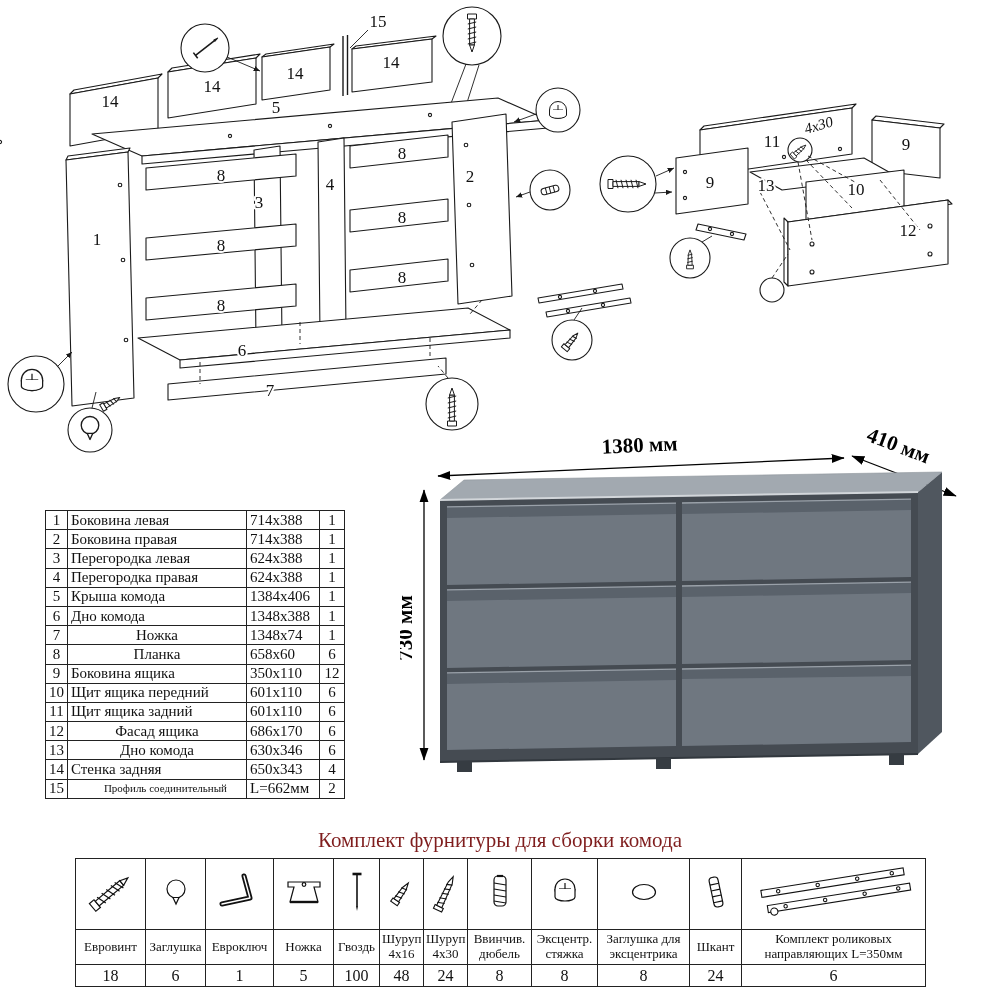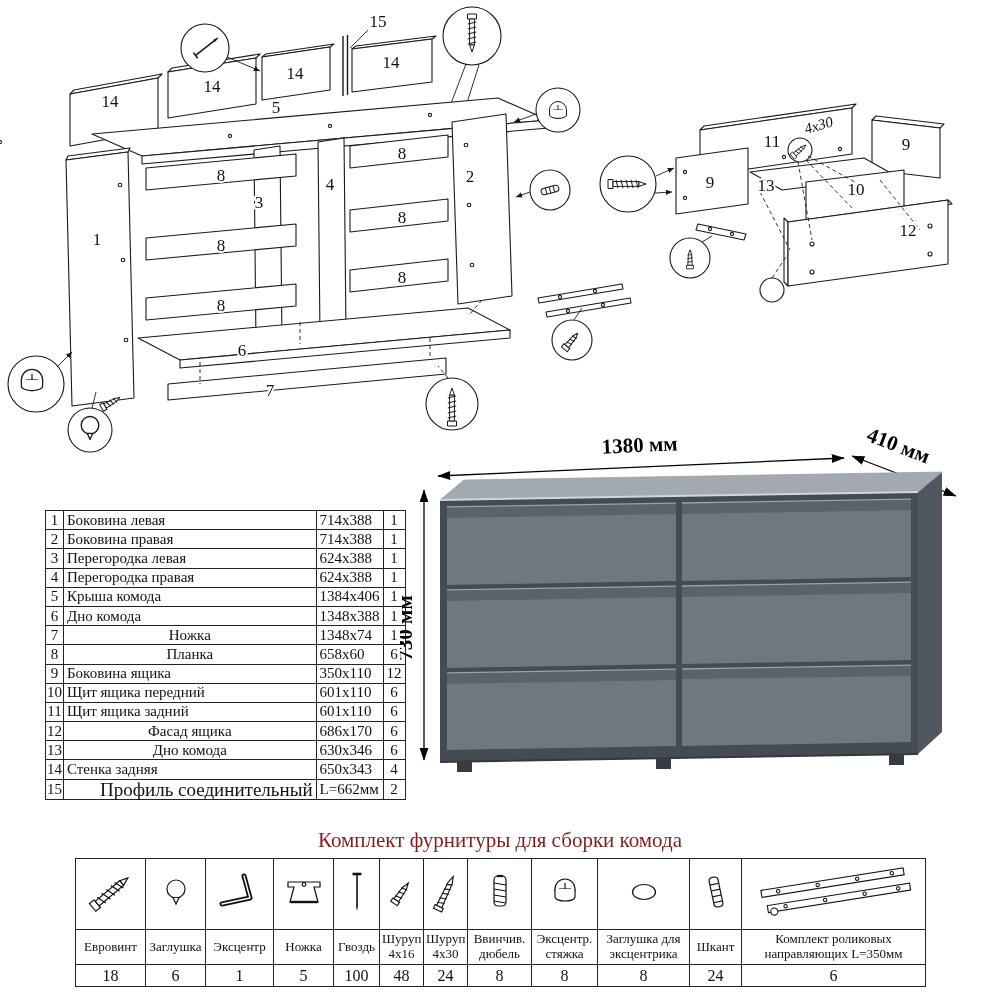--- a/index.html
+++ b/index.html
@@ -10,21 +10,21 @@
   .lbl-i{font-size:15px;font-style:italic;fill:#111;paint-order:stroke;stroke:#fff;stroke-width:3px;}
   .dim-text{font-size:21px;font-weight:bold;fill:#000;}
   
   .parts{position:absolute;left:45px;top:510px;width:300px;border-collapse:collapse;font-size:15px;}
   .parts td{border:1px solid #222;height:18.2px;line-height:1.0;padding:0 3px;white-space:nowrap;}
   .parts td.c{text-align:center;padding:0 1px;}
   .parts td.num{width:26px;}
   .parts td.nm{width:168px;}
   .parts td.sz{width:76px;text-align:left;}
   .parts td.qt{width:24px;text-align:center;}
-  .parts td.small{font-size:19px;padding-left:36px;}
+  .parts td.small{font-size:11px;padding-left:36px;}
   
   .hw-title{position:absolute;left:75px;top:828px;width:850px;text-align:center;font-size:21px;color:#7f1d1d;}
   .hw{position:absolute;left:75px;top:858px;width:850px;border-collapse:collapse;table-layout:fixed;}
   .hw td{border:1px solid #222;text-align:center;vertical-align:middle;padding:0 2px;overflow:hidden;}
   .hw tr.icons td{height:70px;}
   .hw tr.names td{height:34px;font-size:13px;line-height:1.12;}
   .hw tr.qtys td{height:21px;font-size:16px;}
 </style>
 </head>
 <body>
@@ -618,21 +618,21 @@
                 <circle cx="-10" cy="6.5" r="1.7"></circle>
                 <circle cx="30" cy="6.5" r="1.7"></circle>
                 <circle cx="64" cy="6.5" r="1.7"></circle>
             <circle cx="-62" cy="10" r="3.6"></circle>
           </g>
             </svg></td>
       </tr>
       <tr class="names">
         <td>Евровинт</td>
         <td>Заглушка</td>
-        <td>Эксцентр</td>
+        <td>Евроключ</td>
         <td>Ножка</td>
         <td>Гвоздь</td>
         <td>Шуруп 4х16</td>
         <td>Шуруп 4х30</td>
         <td>Ввинчив. дюбель</td>
         <td>Эксцентр. стяжка</td>
         <td>Заглушка для эксцентрика</td>
         <td>Шкант</td>
         <td>Комплект роликовых направляющих L=350мм</td>
       </tr>

